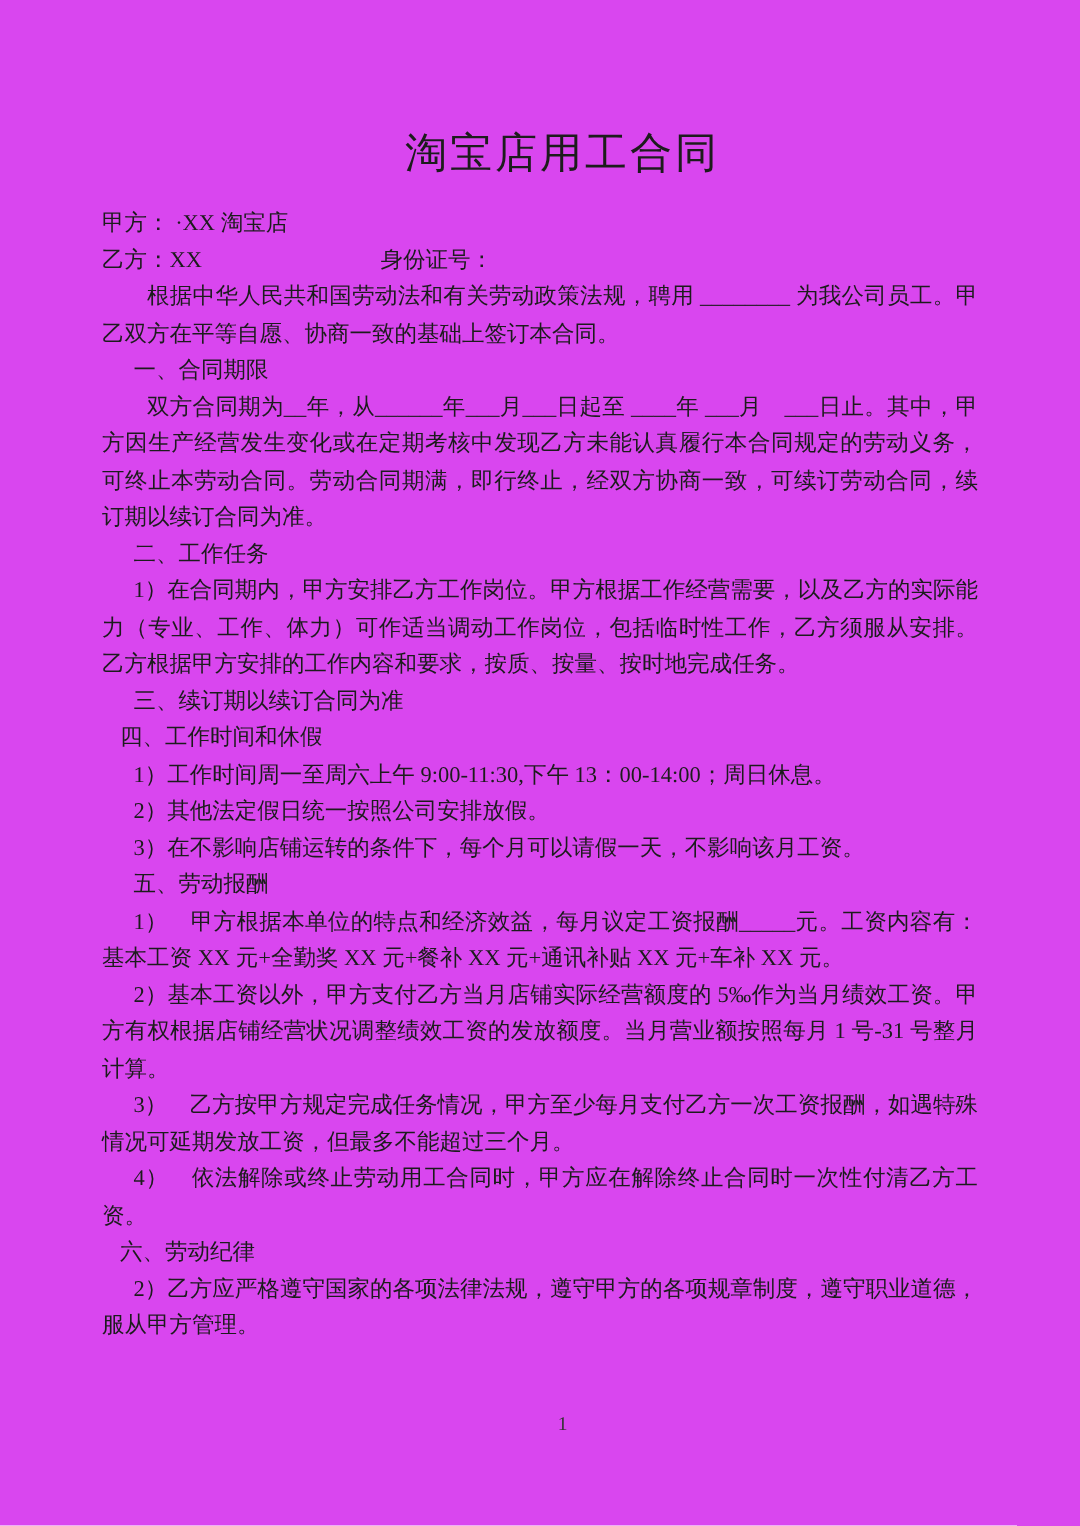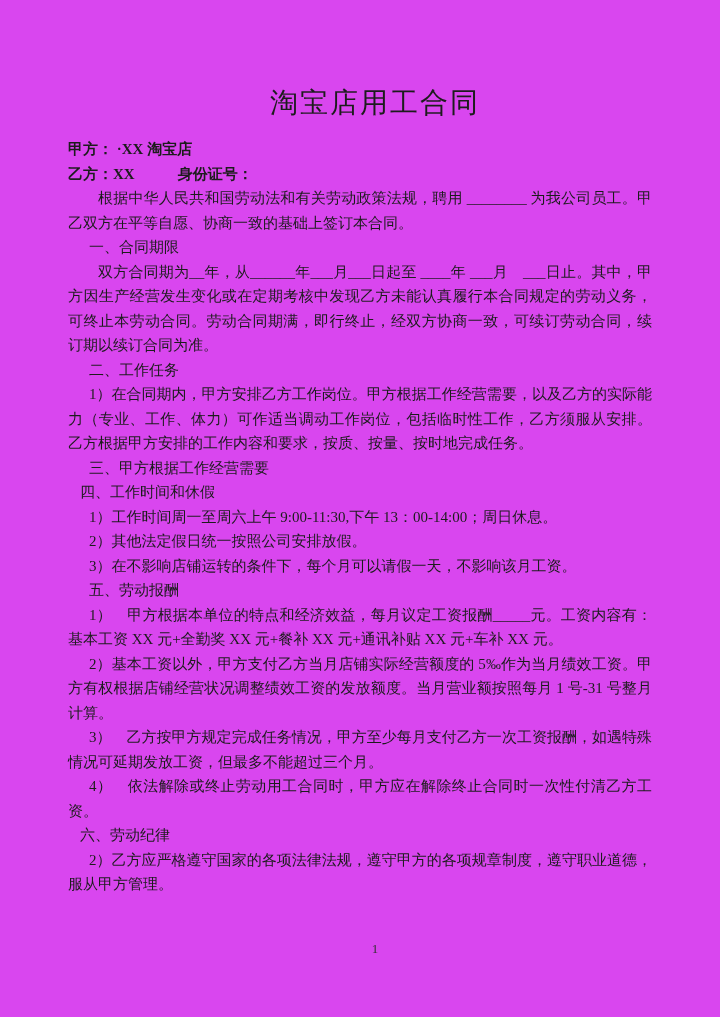--- a/index.html
+++ b/index.html
@@ -42,22 +42,22 @@
   .doc-body p {
     margin: 0;
     padding: 0;
   }
   
   .ind-p  { text-indent: 2em; }
   
   .ind-h  { text-indent: 1.4em; }
   
   .ind-sm { text-indent: 0.8em; }
-  .no-ind { text-indent: 0; font-weight: bold; }
-  .id-label { margin-left: 43px; }
+  .no-ind { text-indent: 0; }
+  .id-label { margin-left: 119px; }
   .page-footer {
     position: absolute;
     top: 940px;
     left: 0;
     right: 0;
     text-align: center;
     font-size: 13px;
     line-height: 18px;
     color: #333;
   }
@@ -76,21 +76,21 @@
     <p class="no-ind"><span>乙方：XX</span><span class="id-label">身份证号：</span></p>
 
     <p class="ind-p">根据中华人民共和国劳动法和有关劳动政策法规，聘用 ________ 为我公司员工。甲乙双方在平等自愿、协商一致的基础上签订本合同。</p>
 
     <p class="ind-h">一、合同期限</p>
     <p class="ind-p">双方合同期为__年，从______年___月___日起至 ____年 ___月　___日止。其中，甲方因生产经营发生变化或在定期考核中发现乙方未能认真履行本合同规定的劳动义务，可终止本劳动合同。劳动合同期满，即行终止，经双方协商一致，可续订劳动合同，续订期以续订合同为准。</p>
 
     <p class="ind-h">二、工作任务</p>
     <p class="ind-h">1）在合同期内，甲方安排乙方工作岗位。甲方根据工作经营需要，以及乙方的实际能力（专业、工作、体力）可作适当调动工作岗位，包括临时性工作，乙方须服从安排。乙方根据甲方安排的工作内容和要求，按质、按量、按时地完成任务。</p>
 
-    <p class="ind-h">三、甲方根据工作经营需要</p>
+    <p class="ind-h">三、续订期以续订合同为准</p>
 
     <p class="ind-sm">四、工作时间和休假</p>
     <p class="ind-h">1）工作时间周一至周六上午 9:00-11:30,下午 13：00-14:00；周日休息。</p>
     <p class="ind-h">2）其他法定假日统一按照公司安排放假。</p>
     <p class="ind-h">3）在不影响店铺运转的条件下，每个月可以请假一天，不影响该月工资。</p>
 
     <p class="ind-h">五、劳动报酬</p>
     <p class="ind-h">1）　甲方根据本单位的特点和经济效益，每月议定工资报酬_____元。工资内容有：基本工资 XX 元+全勤奖 XX 元+餐补 XX 元+通讯补贴 XX 元+车补 XX 元。</p>
     <p class="ind-h">2）基本工资以外，甲方支付乙方当月店铺实际经营额度的 5‰作为当月绩效工资。甲方有权根据店铺经营状况调整绩效工资的发放额度。当月营业额按照每月 1 号-31 号整月计算。</p>
     <p class="ind-h">3）　乙方按甲方规定完成任务情况，甲方至少每月支付乙方一次工资报酬，如遇特殊情况可延期发放工资，但最多不能超过三个月。</p>

